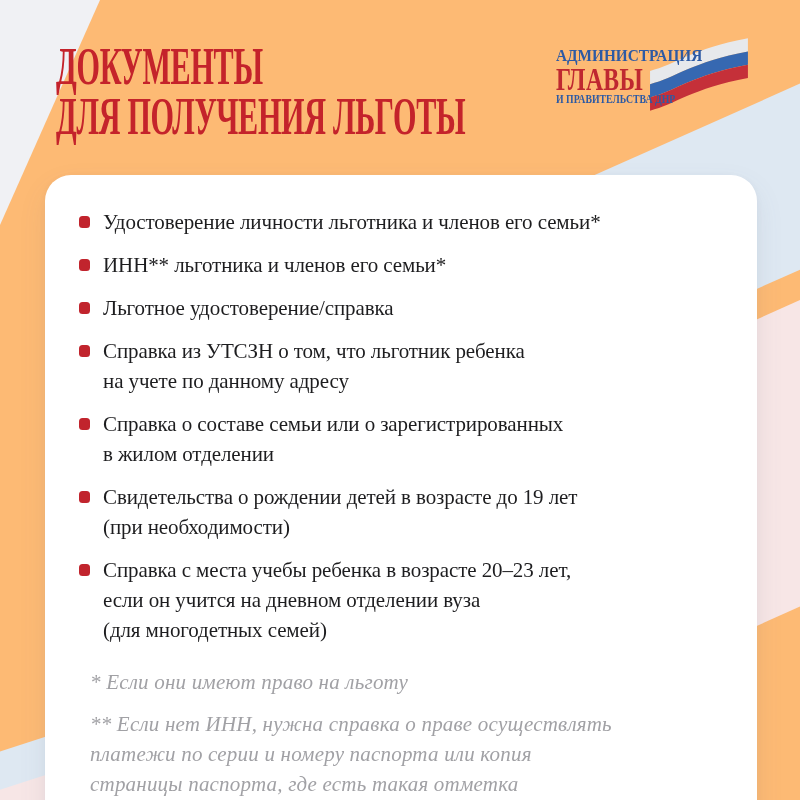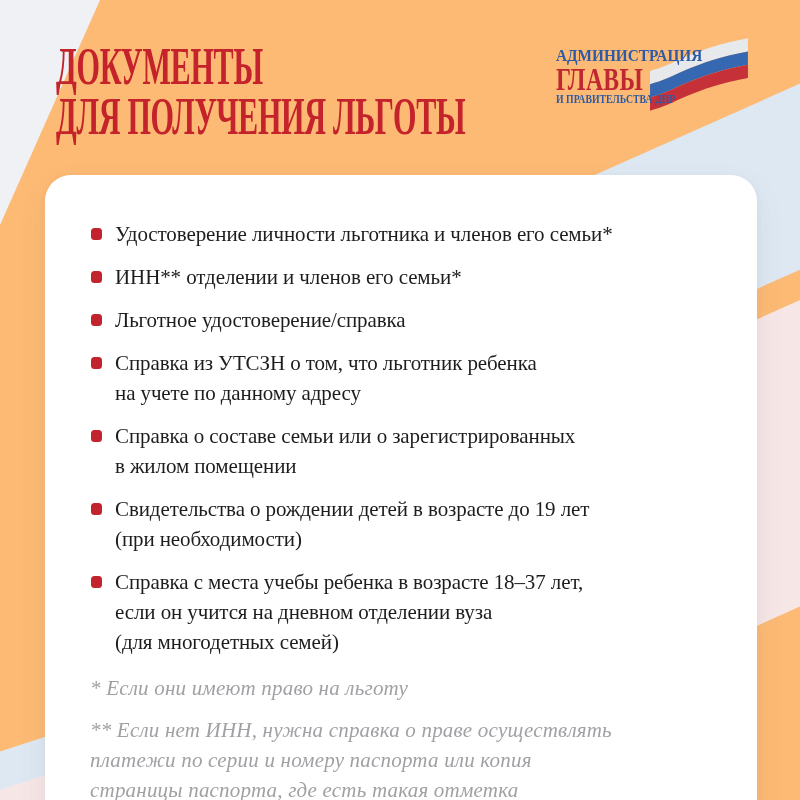--- a/index.html
+++ b/index.html
@@ -63,32 +63,32 @@
     transform:scaleX(0.85); transform-origin:0 0;
   }
   
   .card {
     position:absolute; left:45px; top:175px; width:712px; height:680px;
     background:var(--card-background,#ffffff);
     border-radius:26px; z-index:2;
     box-shadow:0 12px 28px rgba(100,110,125,.10), 0 2px 6px rgba(100,110,125,.06);
     padding:28px 34px 0 30px; box-sizing:border-box;
   }
-  .doc-list { list-style:none; margin:16px; padding:0; display:flex; flex-direction:column; gap:13px; }
+  .doc-list { list-style:none; margin:4px; padding:0; display:flex; flex-direction:column; gap:13px; }
   .doc-item { display:flex; align-items:flex-start; gap:13px; }
   .bullet {
     flex:none; width:11px; height:12px; margin-top:9px;
     border-radius:3.5px;
     background:var(--bullet-red,#c1242d);
   }
   .doc-text {
     font-size:21px; line-height:30px; color:var(--body-text,#1d1d1f);
     letter-spacing:-0.1px; white-space:pre-line;
   }
-  .footnotes { margin-top:16px; padding-left:15px; display:flex; flex-direction:column; gap:12px; }
+  .footnotes { margin-top:22px; padding-left:15px; display:flex; flex-direction:column; gap:12px; }
   .footnote-text {
     font-style:italic;
     font-size:21px; line-height:30px;
     color:var(--footnote-gray,#a1a1a5);
     letter-spacing:0.2px; white-space:pre-line;
   }
 </style>
 </head>
 <body>
 
@@ -121,49 +121,49 @@
   <div class="card">
     <ul class="doc-list">
 
         <li class="doc-item">
           <span class="bullet"></span>
           <span class="doc-text">Удостоверение личности льготника и членов его семьи*</span>
         </li>
 
         <li class="doc-item">
           <span class="bullet"></span>
-          <span class="doc-text">ИНН** отделении и членов его семьи*</span>
+          <span class="doc-text">ИНН** льготника и членов его семьи*</span>
         </li>
 
         <li class="doc-item">
           <span class="bullet"></span>
           <span class="doc-text">Льготное удостоверение/справка</span>
         </li>
 
         <li class="doc-item">
           <span class="bullet"></span>
           <span class="doc-text">Справка из УТСЗН о том, что льготник ребенка
 на учете по данному адресу</span>
         </li>
 
         <li class="doc-item">
           <span class="bullet"></span>
           <span class="doc-text">Справка о составе семьи или о зарегистрированных
-в жилом помещении</span>
+в жилом отделении</span>
         </li>
 
         <li class="doc-item">
           <span class="bullet"></span>
           <span class="doc-text">Свидетельства о рождении детей в возрасте до 19 лет
 (при необходимости)</span>
         </li>
 
         <li class="doc-item">
           <span class="bullet"></span>
-          <span class="doc-text">Справка с места учебы ребенка в возрасте 18–37 лет,
+          <span class="doc-text">Справка с места учебы ребенка в возрасте 20–23 лет,
 если он учится на дневном отделении вуза
 (для многодетных семей)</span>
         </li>
       </ul>
     <div class="footnotes">
 
         <div class="footnote-text">* Если они имеют право на льготу</div>
 
         <div class="footnote-text">** Если нет ИНН, нужна справка о праве осуществлять
 платежи по серии и номеру паспорта или копия

